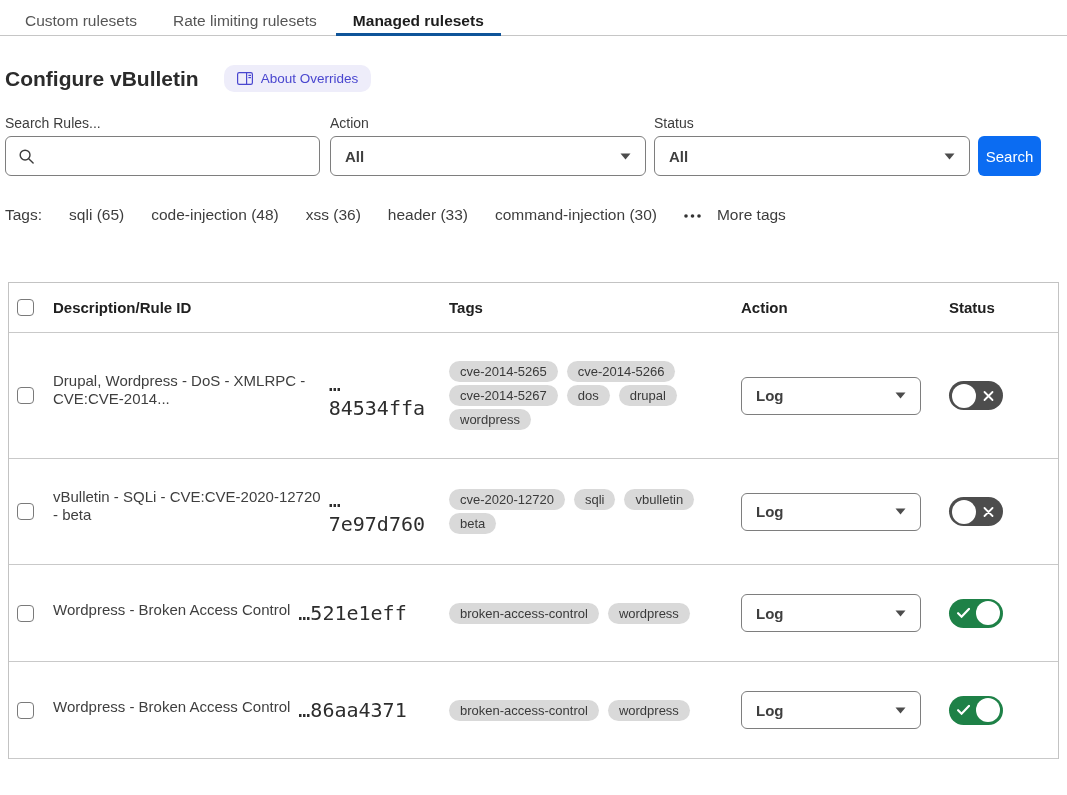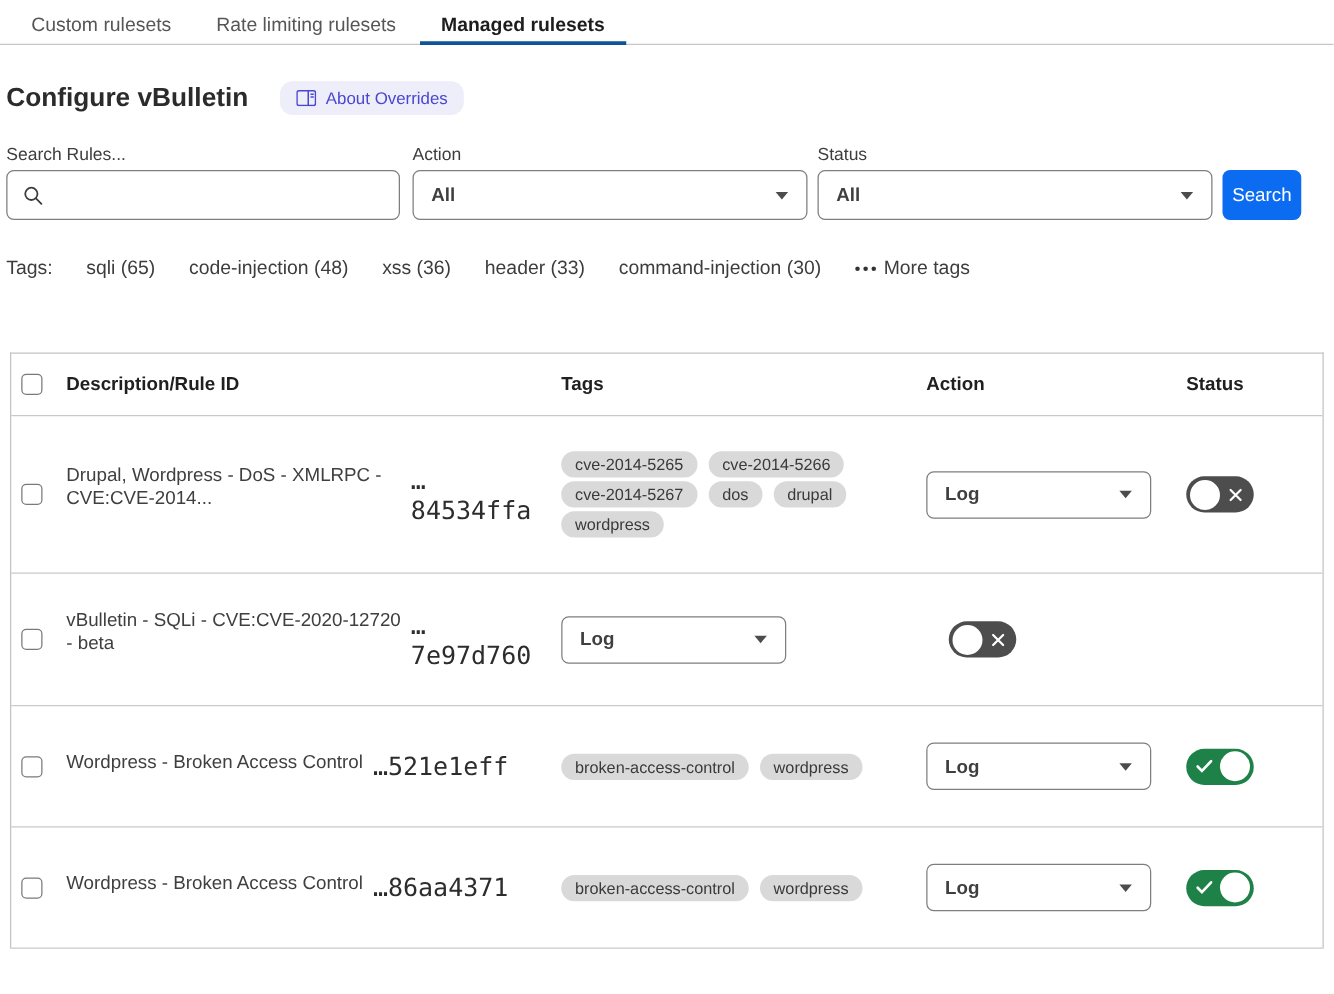--- a/index.html
+++ b/index.html
@@ -36,21 +36,21 @@
   .search-wrap input { border:none; outline:none; flex:1; font:inherit; color:#333; min-width:0; }
   .selectbox { justify-content:space-between; padding:0 14px; cursor:pointer; color:#3f3f3f; }
   .w-select { width:316px; margin-right:8px; }
   .search-btn { width:63px; height:40px; background:#0b6cf2; color:#fff; border:none;
                 border-radius:6px; font-size:15px; font-family:inherit; cursor:pointer; }
 
   
   .tags-bar { display:flex; align-items:center; flex-wrap:nowrap; gap:27px;
               margin:30px 0 0 5px; font-size:15.5px; color:#3d3d3d; }
   .tags-bar .tag-link { cursor:pointer; white-space:nowrap; }
-  .more-tags { display:flex; align-items:center; gap:6px; cursor:pointer; white-space:nowrap; }
+  .more-tags { display:flex; align-items:center; gap:16px; cursor:pointer; white-space:nowrap; }
 
   
   .rules-table { margin:58px 8px 0 8px; border:1px solid #c3c3c3; border-bottom:none; }
   .trow { display:grid; grid-template-columns:44px 396px 292px 190px auto;
           align-items:center; border-bottom:1px solid #c9c9c9; min-height:97px; }
   .trow.thead { min-height:50px; font-weight:700; color:#202020; }
   .trow:nth-child(2) { min-height:126px; }
   .trow:nth-child(3) { min-height:106px; }
   .cb-cell { padding-left:8px; display:flex; align-items:center; }
   .checkbox { width:17px; height:17px; border:1px solid #7a7a7a; border-radius:4px;
@@ -212,20 +212,26 @@
   </div>
 
   <div class="trow">
     <div class="cb-cell">
         <span class="checkbox"></span>
       </div>
     <div class="desc-cell">
       <span class="rule-title">vBulletin - SQLi - CVE:CVE-2020-12720 - beta</span>
       <span class="rule-id">…7e97d760</span>
     </div>
+    <div class="tags-cell">
+      <span class="pill">cve-2020-12720</span>
+      <span class="pill">sqli</span>
+      <span class="pill">vbulletin</span>
+      <span class="pill">beta</span>
+    </div>
     <div class="action-cell">
       <div class="control selectbox">
         <span>Log</span>
         <span style="line-height:0;">
           <svg width="11" height="7" viewBox="0 0 11 7">
               <path d="M0.5 0.5 L10.5 0.5 L5.5 6.5 Z" fill="#4c4c4c"></path>
             </svg>
         </span>
       </div>
     </div>

